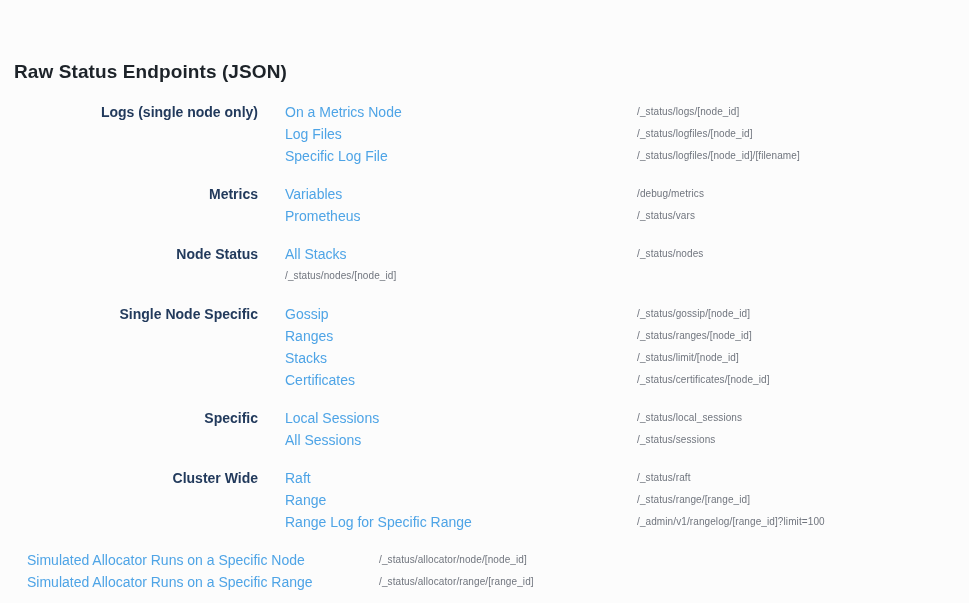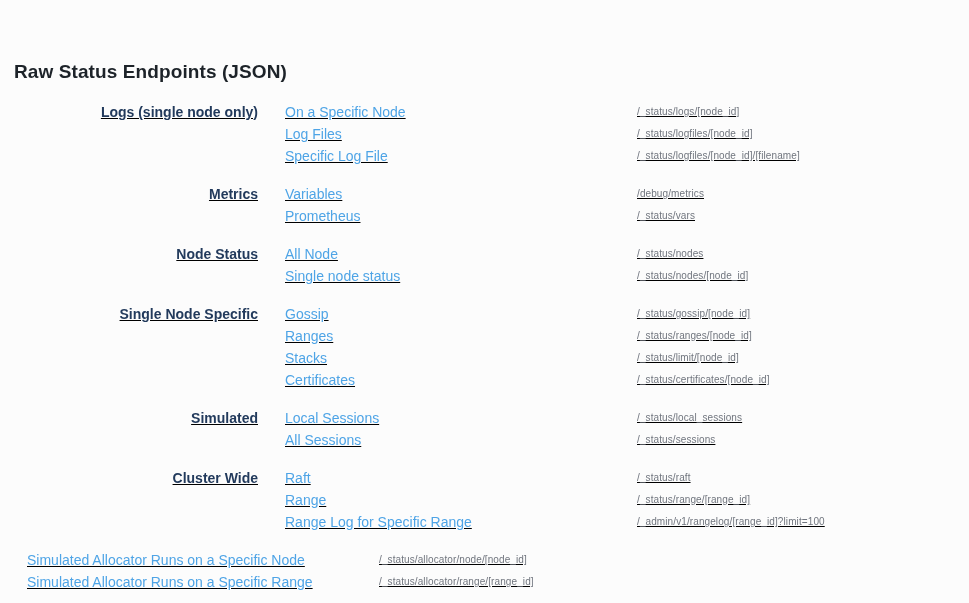--- a/index.html
+++ b/index.html
@@ -23,21 +23,20 @@
     color: #1d2329;
     letter-spacing: 0.1px;
   }
   .endpoints-table {
     margin-top: 16px;
   }
   .endpoint-section {
     display: flex;
     align-items: flex-start;
     margin-bottom: 16px;
-    text-decoration: underline;
   }
   .category-cell {
     width: 258px;
     flex: 0 0 258px;
     text-align: right;
     font-size: 14px;
     line-height: 22px;
     font-weight: 600;
     color: #223a5c;
   }
@@ -79,21 +78,21 @@
 
 <div class="page">
   <h2 class="page-title">Raw Status Endpoints (JSON)</h2>
 
   <div class="endpoints-table">
   <div class="endpoint-section">
     <div class="category-cell">Logs (single node only)</div>
     <div class="section-rows">
 
     <div class="endpoint-row">
-        <a class="endpoint-link" href="#">On a Specific Node</a>
+        <a class="endpoint-link" href="#">On a Metrics Node</a>
         <span class="endpoint-path">/_status/logs/[node_id]</span>
       </div>
           <div class="endpoint-row">
         <a class="endpoint-link" href="#">Log Files</a>
         <span class="endpoint-path">/_status/logfiles/[node_id]</span>
       </div>
           <div class="endpoint-row">
         <a class="endpoint-link" href="#">Specific Log File</a>
         <span class="endpoint-path">/_status/logfiles/[node_id]/[filename]</span>
       </div>
@@ -113,25 +112,24 @@
         <span class="endpoint-path">/_status/vars</span>
       </div>
         </div>
   </div>
 
   <div class="endpoint-section">
     <div class="category-cell">Node Status</div>
     <div class="section-rows">
 
     <div class="endpoint-row">
-        <a class="endpoint-link" href="#">All Node</a>
+        <a class="endpoint-link" href="#">All Stacks</a>
         <span class="endpoint-path">/_status/nodes</span>
       </div>
           <div class="endpoint-row">
-        <a class="endpoint-link" href="#">Single node status</a>
         <span class="endpoint-path">/_status/nodes/[node_id]</span>
       </div>
         </div>
   </div>
 
   <div class="endpoint-section">
     <div class="category-cell">Single Node Specific</div>
     <div class="section-rows">
 
     <div class="endpoint-row">
@@ -147,21 +145,21 @@
         <span class="endpoint-path">/_status/limit/[node_id]</span>
       </div>
           <div class="endpoint-row">
         <a class="endpoint-link" href="#">Certificates</a>
         <span class="endpoint-path">/_status/certificates/[node_id]</span>
       </div>
         </div>
   </div>
 
   <div class="endpoint-section">
-    <div class="category-cell">Simulated</div>
+    <div class="category-cell">Specific</div>
     <div class="section-rows">
 
     <div class="endpoint-row">
         <a class="endpoint-link" href="#">Local Sessions</a>
         <span class="endpoint-path">/_status/local_sessions</span>
       </div>
           <div class="endpoint-row">
         <a class="endpoint-link" href="#">All Sessions</a>
         <span class="endpoint-path">/_status/sessions</span>
       </div>

